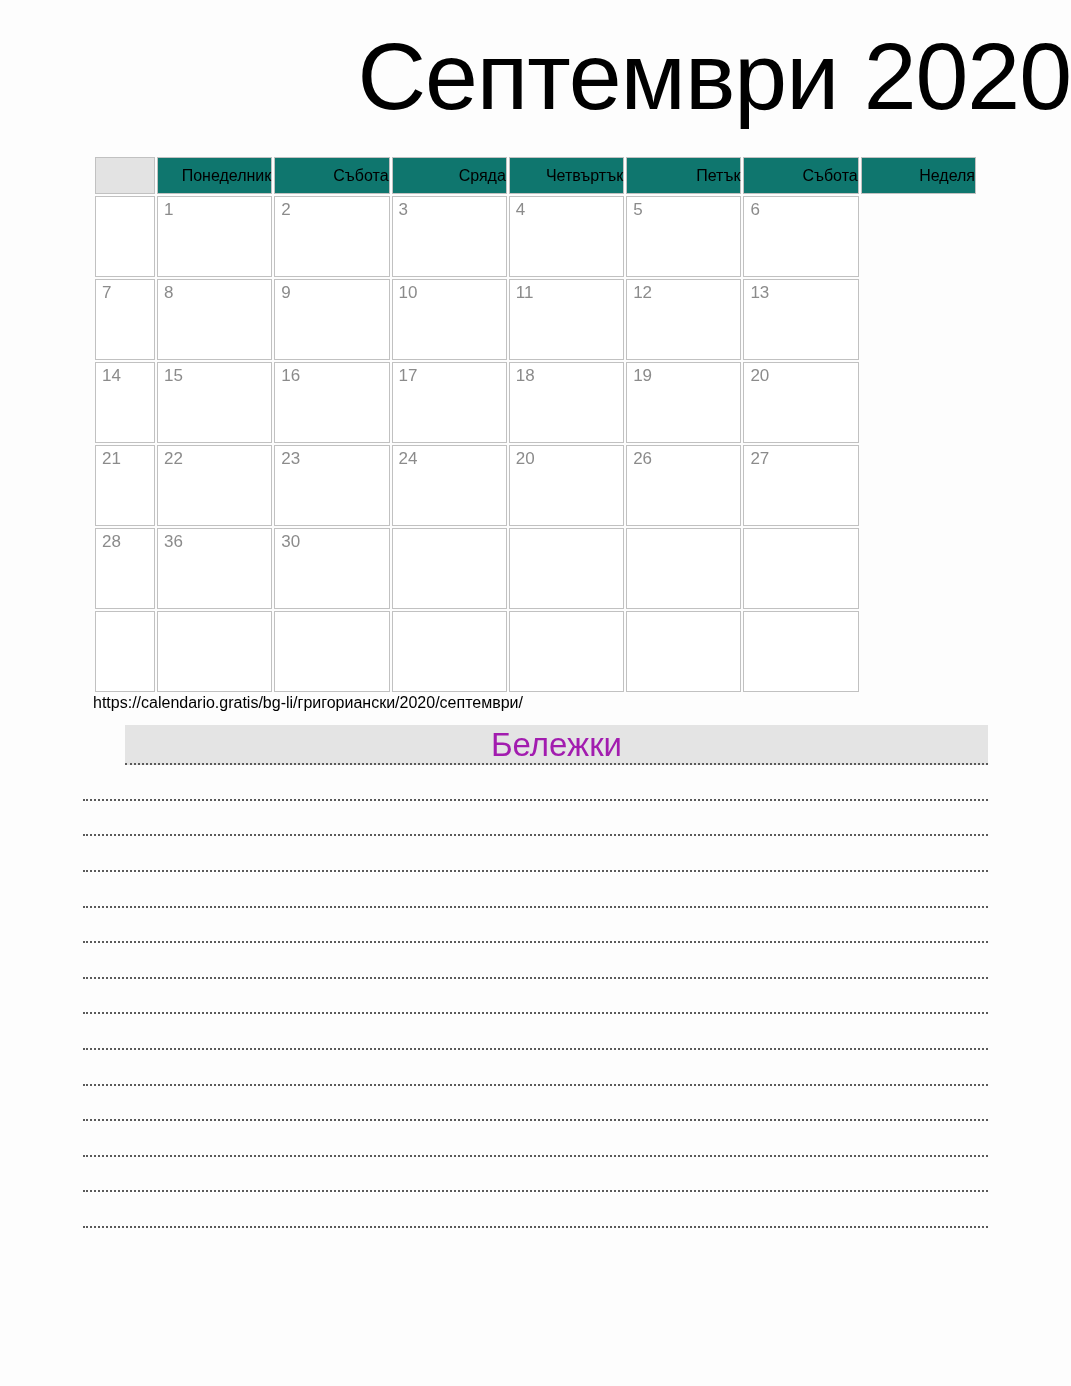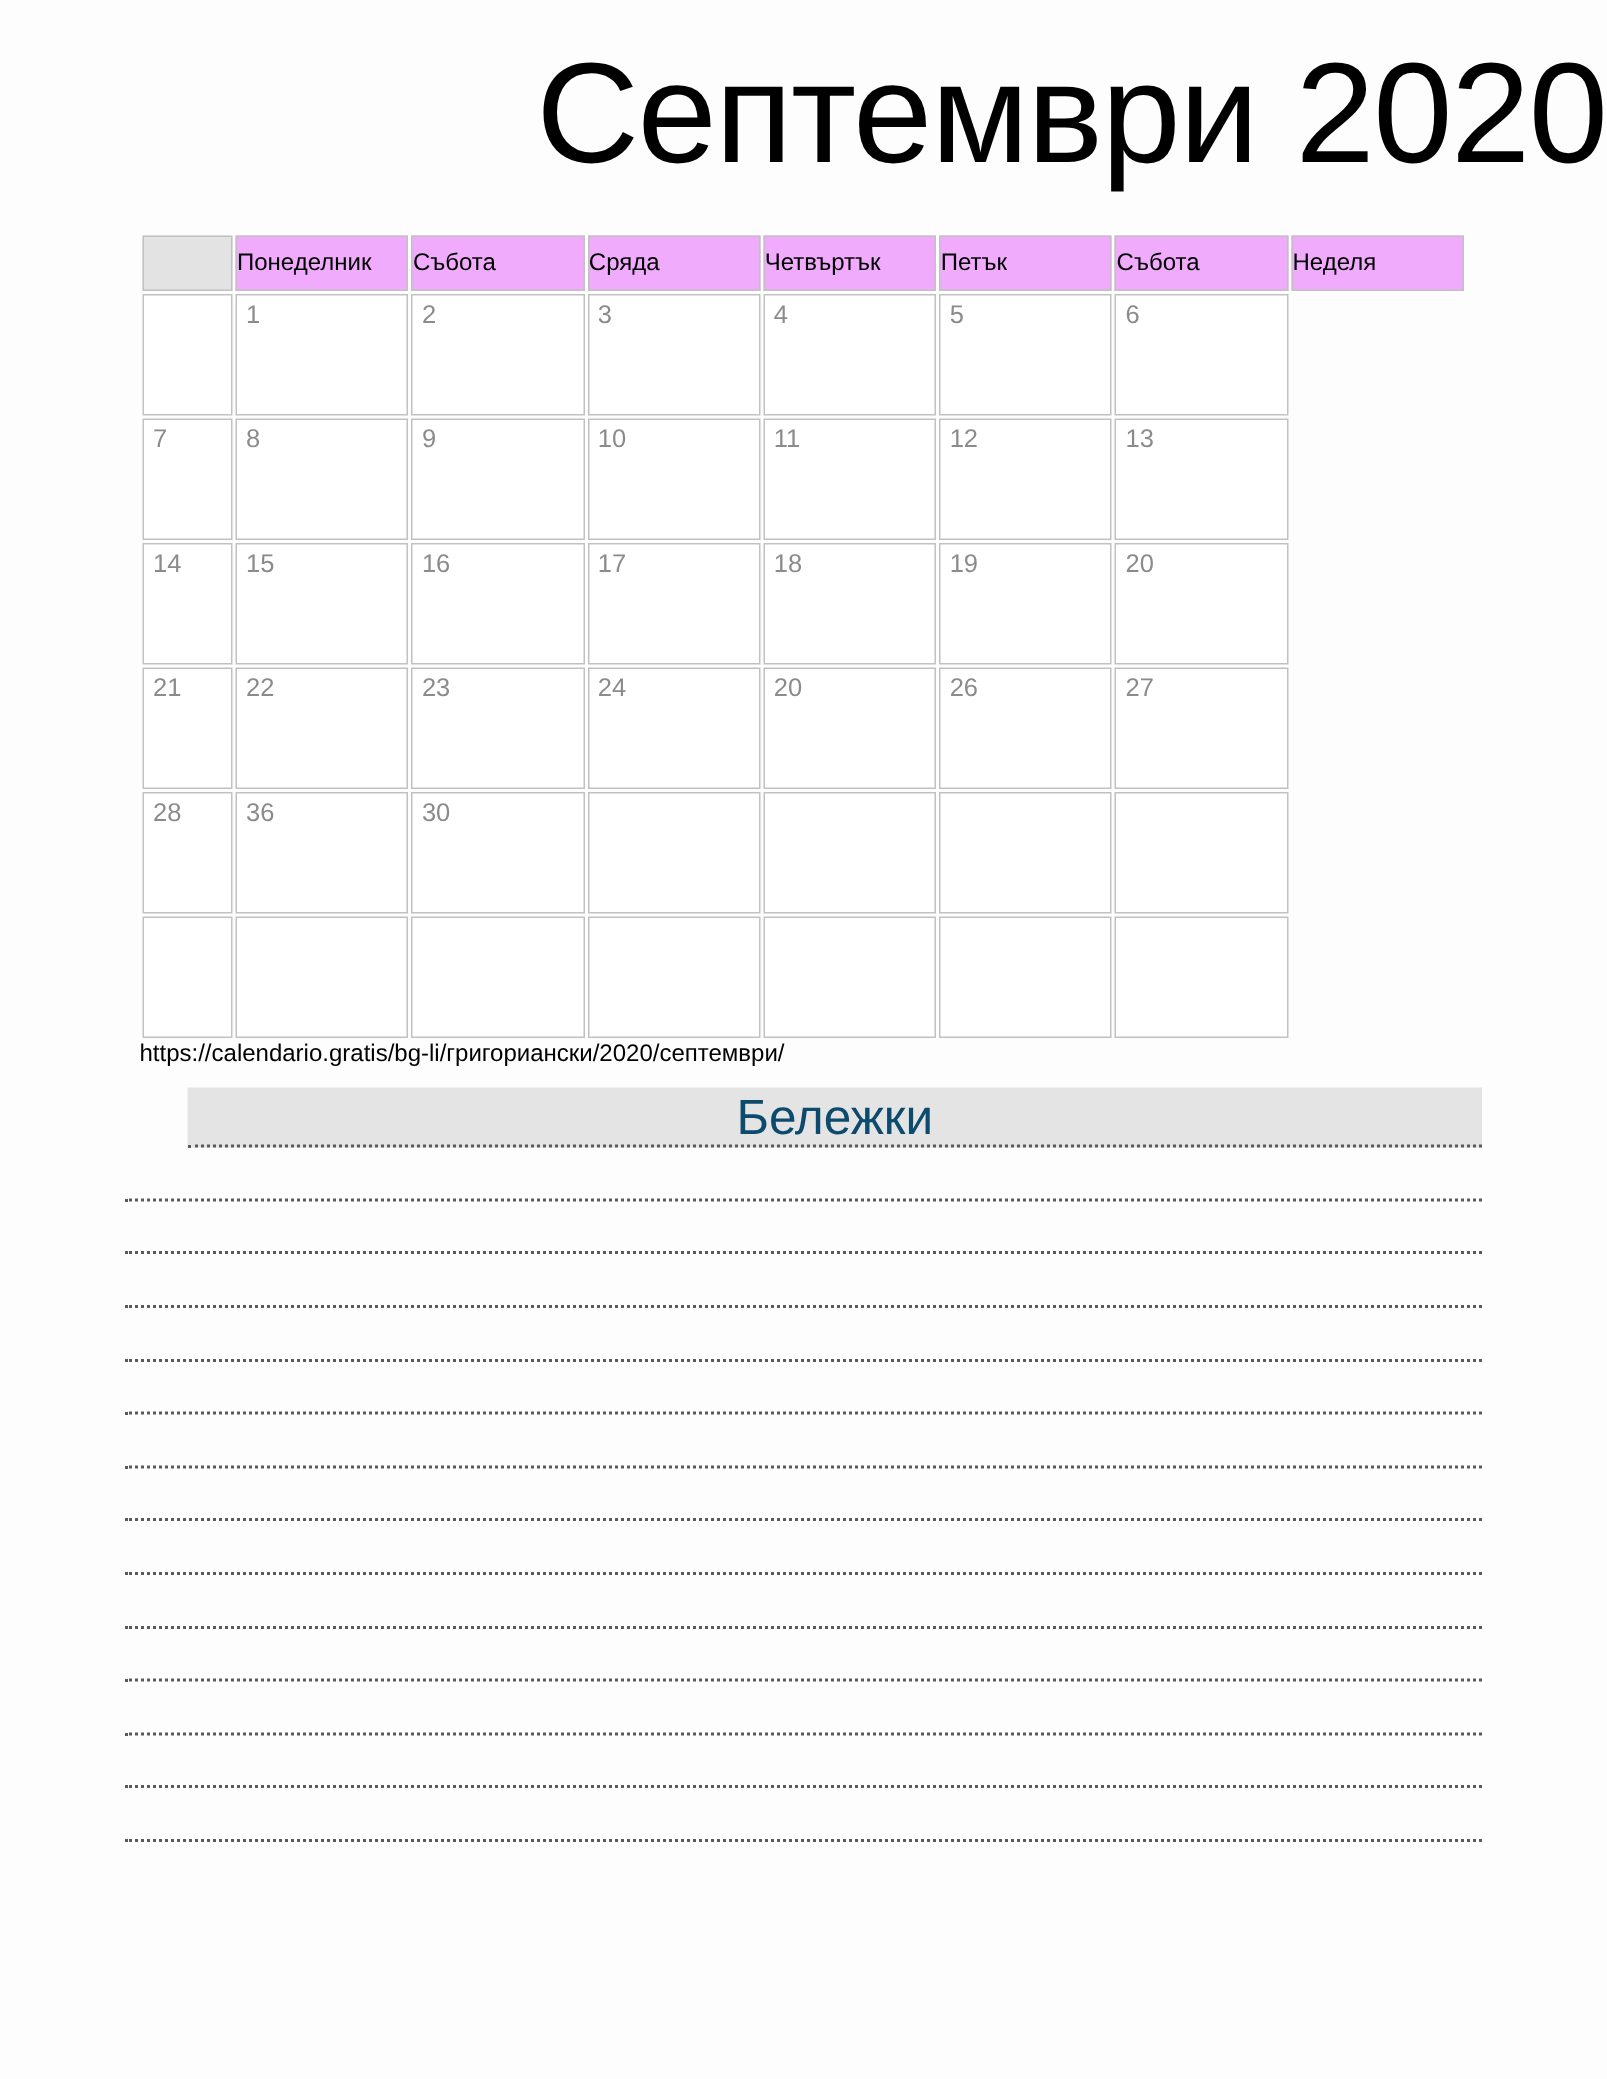--- a/index.html
+++ b/index.html
@@ -28,26 +28,26 @@
     width: 885px;
     border-collapse: separate;
     border-spacing: 2px;
     table-layout: fixed;
   }
   table.calendar td, table.calendar th {
     border: 1px solid #c1c1c1;
     background: #ffffff;
   }
   table.calendar th.weekday {
-    background: #f0abfc;
+    background: #0f766e;
     height: 37px;
     font-size: 16px;
     font-weight: 400;
     color: #000;
-    text-align: left;
+    text-align: right;
     vertical-align: middle;
   }
   table.calendar td.spacer-col {
     background: #e3e3e3;
     width: 60px;
   }
   table.calendar td.day-cell {
     height: 81px;
     vertical-align: top;
     text-align: left;
@@ -65,21 +65,21 @@
 
   
   .notes { margin: 13px 0 0 83px; width: 905px; }
   .notes-header {
     height: 40px;
     background: #e4e4e4;
     border-bottom: 2px dotted #5a5a5a;
     text-align: center;
     font-size: 33px;
     line-height: 40px;
-    color: #0c4a6e;
+    color: #a21caf;
     margin-left: 42px;
   }
   .note-line {
     height: 35.6px;
     border-bottom: 2px dotted #5a5a5a;
   }
 </style>
 </head>
 <body>
 

